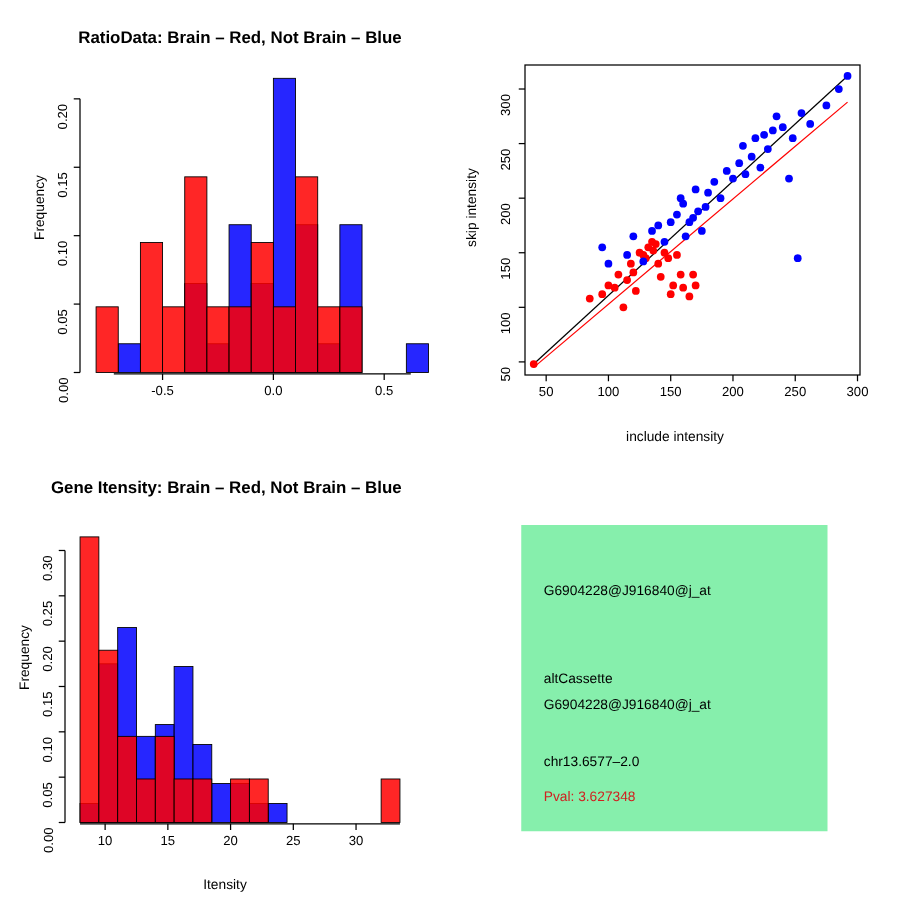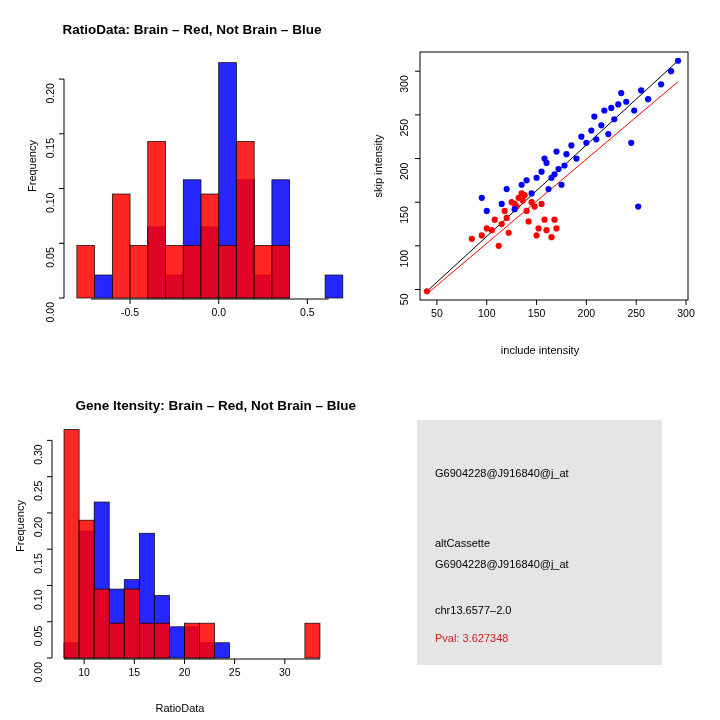--- a/index.html
+++ b/index.html
@@ -2,21 +2,21 @@
 <html><head>
 <meta charset="utf-8">
 <style>
   html,body{margin:0;padding:0;}
   body{width:720px;height:720px;background:#ffffff;font-family:"Liberation Sans",sans-serif;}
   #root{position:relative;width:720px;height:720px;}
   .panel{position:absolute;}
   .ptitle{font-weight:bold;font-size:13.5px;color:#000;text-align:center;white-space:nowrap;}
   .axlabel{font-size:11px;color:#000;text-align:center;white-space:nowrap;}
   svg{display:block;}
-  .infobox{background:#e5e5e5;}
+  .infobox{background:#86efac;}
   .infoline{font-size:11px;color:#000;}
   .infoline.pval{color:#d02020;}
 </style>
 </head>
 <body>
 
 <div id="root">
 
   <div class="panel" style="left:12px;top:0;width:360px;height:360px;">
     <div class="ptitle" style="position:absolute;left:0;top:22px;width:360px;">RatioData: Brain – Red, Not Brain – Blue</div>
@@ -171,21 +171,21 @@
         <text x="48" y="206.19718309859155" font-family="&quot;Liberation Sans&quot;, sans-serif" font-size="10.5" fill="#000" text-anchor="end" transform="rotate(-90 48 206.19718309859155)">150</text>
         <text x="48" y="162.53521126760563" font-family="&quot;Liberation Sans&quot;, sans-serif" font-size="10.5" fill="#000" text-anchor="end" transform="rotate(-90 48 162.53521126760563)">200</text>
         <text x="48" y="118.87323943661971" font-family="&quot;Liberation Sans&quot;, sans-serif" font-size="10.5" fill="#000" text-anchor="end" transform="rotate(-90 48 118.87323943661971)">250</text>
         <text x="48" y="75.2112676056338" font-family="&quot;Liberation Sans&quot;, sans-serif" font-size="10.5" fill="#000" text-anchor="end" transform="rotate(-90 48 75.2112676056338)">300</text>
       </svg>
     <div class="axlabel" style="position:absolute;left:0;top:344px;width:360px;">include intensity</div>
     <div class="axlabel" style="position:absolute;left:-42px;top:160px;width:120px;transform:rotate(-90deg);">skip intensity</div>
   </div>
 
   <div class="panel" style="left:0;top:360px;width:400px;height:360px;">
-    <div class="ptitle" style="position:absolute;left:6px;top:22px;width:350px;text-align:right;margin-top:16px;">Gene Itensity: Brain – Red, Not Brain – Blue</div>
+    <div class="ptitle" style="position:absolute;left:6px;top:22px;width:350px;text-align:center;">Gene Itensity: Brain – Red, Not Brain – Blue</div>
     <svg id="svg-intensity" width="400" height="360">
         <g>
           <rect x="64.02930402930403" y="282.7671641791045" width="15.054945054945051" height="15.232835820895502" fill="#0000ff" stroke="#000" stroke-width="0.7" fill-opacity="0.85"></rect>
           <rect x="79.08424908424908" y="171.05970149253733" width="15.054945054945051" height="126.94029850746267" fill="#0000ff" stroke="#000" stroke-width="0.7" fill-opacity="0.85"></rect>
           <rect x="94.13919413919413" y="142.044776119403" width="15.054945054945051" height="155.955223880597" fill="#0000ff" stroke="#000" stroke-width="0.7" fill-opacity="0.85"></rect>
           <rect x="109.19413919413918" y="229.089552238806" width="15.054945054945065" height="68.910447761194" fill="#0000ff" stroke="#000" stroke-width="0.7" fill-opacity="0.85"></rect>
           <rect x="124.24908424908425" y="219.6597014925373" width="15.054945054945065" height="78.3402985074627" fill="#0000ff" stroke="#000" stroke-width="0.7" fill-opacity="0.85"></rect>
           <rect x="139.3040293040293" y="173.2358208955224" width="15.054945054945051" height="124.76417910447759" fill="#0000ff" stroke="#000" stroke-width="0.7" fill-opacity="0.85"></rect>
           <rect x="154.35897435897436" y="235.6179104477612" width="15.054945054945051" height="62.382089552238796" fill="#0000ff" stroke="#000" stroke-width="0.7" fill-opacity="0.85"></rect>
           <rect x="169.41391941391942" y="266.8089552238806" width="15.054945054945051" height="31.191044776119384" fill="#0000ff" stroke="#000" stroke-width="0.7" fill-opacity="0.85"></rect>
@@ -225,21 +225,21 @@
         <text x="234.65201465201466" y="316" font-family="&quot;Liberation Sans&quot;, sans-serif" font-size="10.5" fill="#000" text-anchor="middle">25</text>
         <text x="284.83516483516485" y="316" font-family="&quot;Liberation Sans&quot;, sans-serif" font-size="10.5" fill="#000" text-anchor="middle">30</text>
         <text x="42" y="302" font-family="&quot;Liberation Sans&quot;, sans-serif" font-size="10.5" fill="#000" text-anchor="end" transform="rotate(-90 42 302)">0.00</text>
         <text x="42" y="265.7313432835821" font-family="&quot;Liberation Sans&quot;, sans-serif" font-size="10.5" fill="#000" text-anchor="end" transform="rotate(-90 42 265.7313432835821)">0.05</text>
         <text x="42" y="229.46268656716418" font-family="&quot;Liberation Sans&quot;, sans-serif" font-size="10.5" fill="#000" text-anchor="end" transform="rotate(-90 42 229.46268656716418)">0.10</text>
         <text x="42" y="193.1940298507463" font-family="&quot;Liberation Sans&quot;, sans-serif" font-size="10.5" fill="#000" text-anchor="end" transform="rotate(-90 42 193.1940298507463)">0.15</text>
         <text x="42" y="156.92537313432837" font-family="&quot;Liberation Sans&quot;, sans-serif" font-size="10.5" fill="#000" text-anchor="end" transform="rotate(-90 42 156.92537313432837)">0.20</text>
         <text x="42" y="120.65671641791047" font-family="&quot;Liberation Sans&quot;, sans-serif" font-size="10.5" fill="#000" text-anchor="end" transform="rotate(-90 42 120.65671641791047)">0.25</text>
         <text x="42" y="84.38805970149255" font-family="&quot;Liberation Sans&quot;, sans-serif" font-size="10.5" fill="#000" text-anchor="end" transform="rotate(-90 42 84.38805970149255)">0.30</text>
       </svg>
-    <div class="axlabel" style="position:absolute;left:0;top:342px;width:360px;">RatioData</div>
+    <div class="axlabel" style="position:absolute;left:0;top:342px;width:360px;">Itensity</div>
     <div class="axlabel" style="position:absolute;left:-40px;top:160px;width:120px;transform:rotate(-90deg);">Frequency</div>
   </div>
 
   <div class="panel infobox" style="left:417px;top:420px;width:245px;height:245px;">
     <div class="infoline" style="position:absolute;left:18px;top:47px;">G6904228@J916840@j_at</div>
     <div class="infoline" style="position:absolute;left:18px;top:93px;margin-top:24px;">altCassette</div>
     <div class="infoline" style="position:absolute;left:18px;top:138px;">G6904228@J916840@j_at</div>
     <div class="infoline" style="position:absolute;left:18px;top:184px;">chr13.6577–2.0</div>
     <div class="infoline pval" style="position:absolute;left:18px;top:212px;">Pval: 3.627348</div>
   </div>

